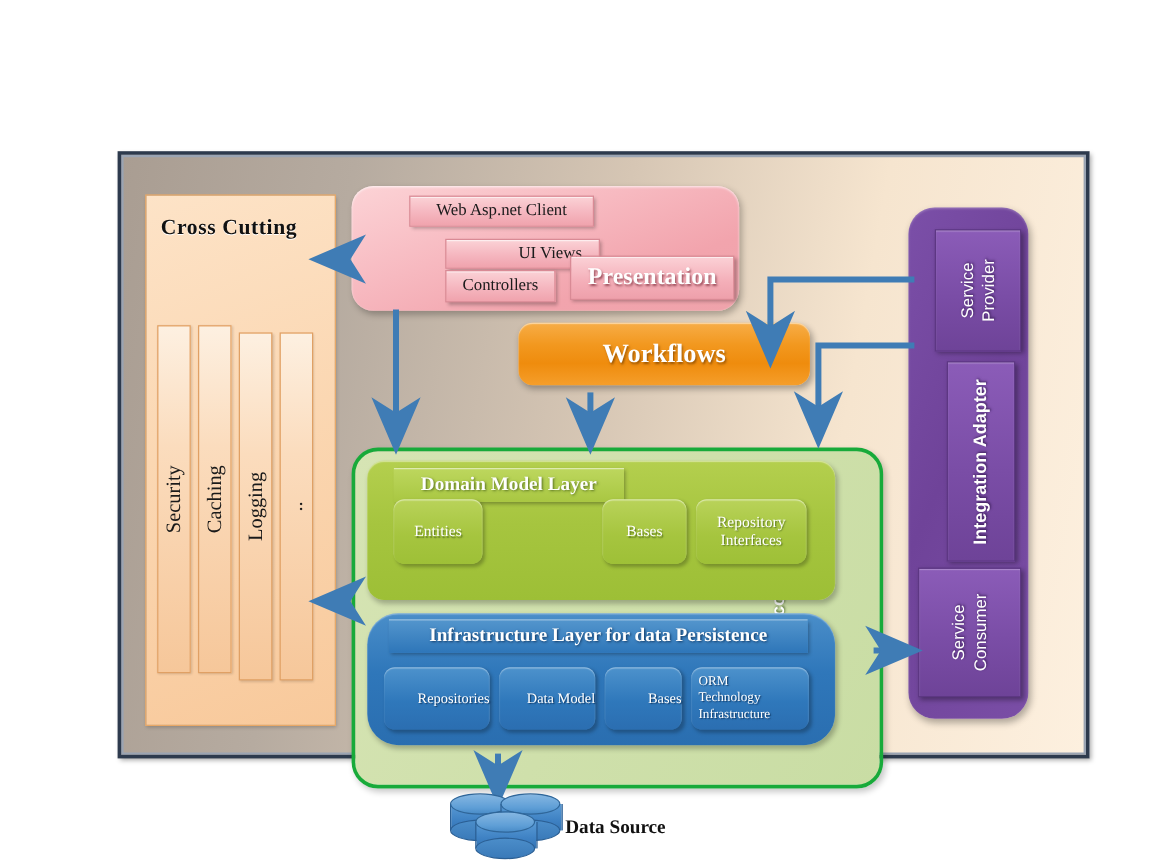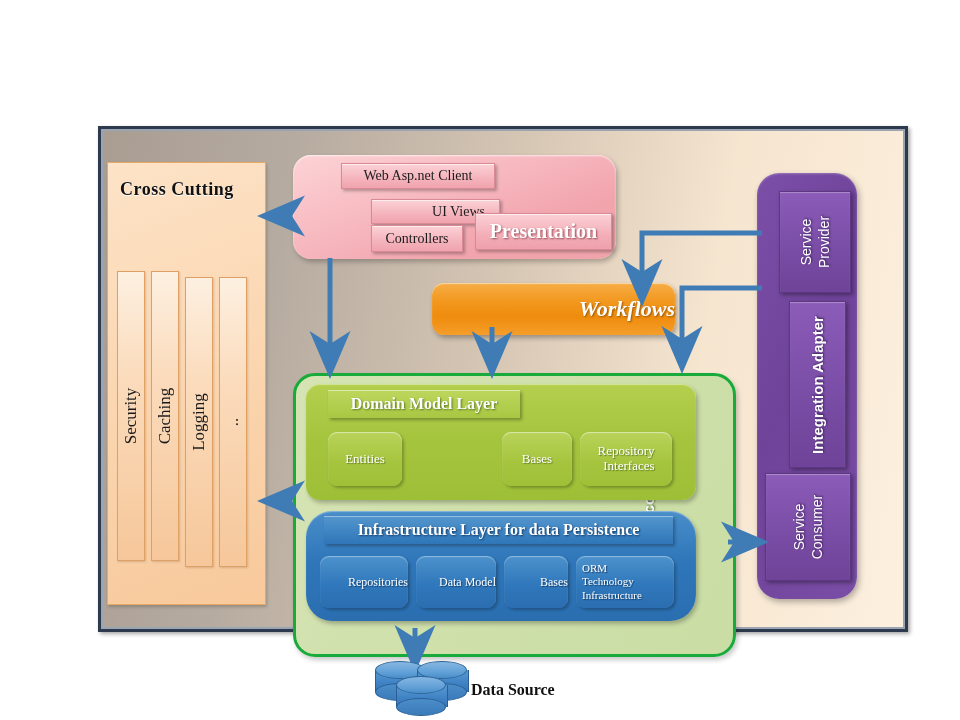--- a/index.html
+++ b/index.html
@@ -15,21 +15,21 @@
   #frame{
     position:absolute;left:98px;top:126px;width:810px;height:506px;
     border:3px solid #2d3a4d;
     box-shadow:inset 0 0 0 2px #9aa4b3, 2px 2px 4px rgba(0,0,0,.35);
     background:linear-gradient(100deg,#a99d92 0%,#b6aba0 22%,#d6c6b4 48%,#f6e5cf 72%,#fdf0df 100%);
     box-sizing:border-box;
   }
 
   
   #crosscut{
-    position:absolute;left:6px;top:33px;width:157px;height:441px;
+    position:absolute;left:20px;top:33px;width:157px;height:441px;
     background:linear-gradient(160deg,#fde3c7 0%,#fbd7b2 45%,#f8c99b 100%);
     border:1px solid #e8a866;
     box-shadow:1px 2px 3px rgba(0,0,0,.2);
   }
   #crosscut .cc-title{
     position:absolute;left:12px;top:16px;
     font-weight:bold;font-size:18px;color:#111;
     letter-spacing:.5px;white-space:nowrap;
     text-shadow:0 1px 0 #fff;
   }
@@ -68,28 +68,27 @@
   #p-ctrl{left:78px;top:70px;width:90px;height:25px;line-height:25px;font-size:14px;}
   #p-label{
     left:182px;top:58px;width:135px;height:35px;line-height:35px;
     font-size:20px;font-weight:bold;color:#ffffff;
     text-shadow:1px 1px 2px rgba(120,40,55,.75);
     background:linear-gradient(180deg,#fbd1d6 0%,#f4aeb8 60%,#eea0ab 100%);
   }
 
   
   #workflows{
-    position:absolute;left:331px;top:154px;width:243px;height:52px;
+    position:absolute;left:331px;top:140px;width:243px;height:52px;
     border-radius:12px;
     background:linear-gradient(180deg,#f7ad47 0%,#f2981f 35%,#ef8c0d 65%,#f59e2b 100%);
     box-shadow:2px 3px 5px rgba(0,0,0,.3), inset 0 1px 1px rgba(255,255,255,.55);
     color:#ffffff;font-size:22px;font-weight:bold;
-    line-height:52px;text-align:right;
+    line-height:52px;text-align:center;
     text-shadow:1px 1px 2px rgba(130,70,0,.8);
-    font-style:italic;
   }
 
   
   #appserver{
     position:absolute;left:192px;top:244px;width:443px;height:284px;
     border:3px solid #18aa3a;border-radius:22px;
     background:linear-gradient(120deg,#d6e4b4 0%,#cfe0ab 50%,#c9dda4 100%);
     box-sizing:border-box;
     box-shadow:2px 3px 5px rgba(0,0,0,.22);
   }
@@ -109,24 +108,24 @@
     box-shadow:2px 3px 4px rgba(0,0,0,.25), inset 0 1px 1px rgba(255,255,255,.45);
   }
   #domain-title{
     position:absolute;left:22px;top:6px;width:192px;height:28px;line-height:28px;
     background:linear-gradient(180deg,#bdd75e 0%,#a9c742 100%);
     color:#ffffff;font-weight:bold;font-size:16px;text-align:center;
     box-shadow:2px 2px 3px rgba(0,0,0,.3), inset 0 1px 0 rgba(255,255,255,.5);
     text-shadow:1px 1px 2px rgba(70,95,25,.8);
   }
   .gbox{
-    position:absolute;top:48px;height:54px;border-radius:9px;
+    position:absolute;top:32px;height:54px;border-radius:9px;
     background:linear-gradient(180deg,#b9d35a 0%,#a6c53f 55%,#9ec037 100%);
     box-shadow:2px 2px 3px rgba(0,0,0,.25), inset 0 1px 1px rgba(255,255,255,.5);
-    color:#ffffff;font-size:13px;text-align:right;
+    color:#ffffff;font-size:13px;text-align:center;
     display:flex;align-items:center;justify-content:center;
     text-shadow:1px 1px 1px rgba(70,95,25,.7);
     line-height:1.15;
   }
   #g0{left:22px;width:74px;}
   #g1{left:105px;width:82px;}
   #g2{left:196px;width:70px;}
   #g3{left:274px;width:92px;}
 
   

